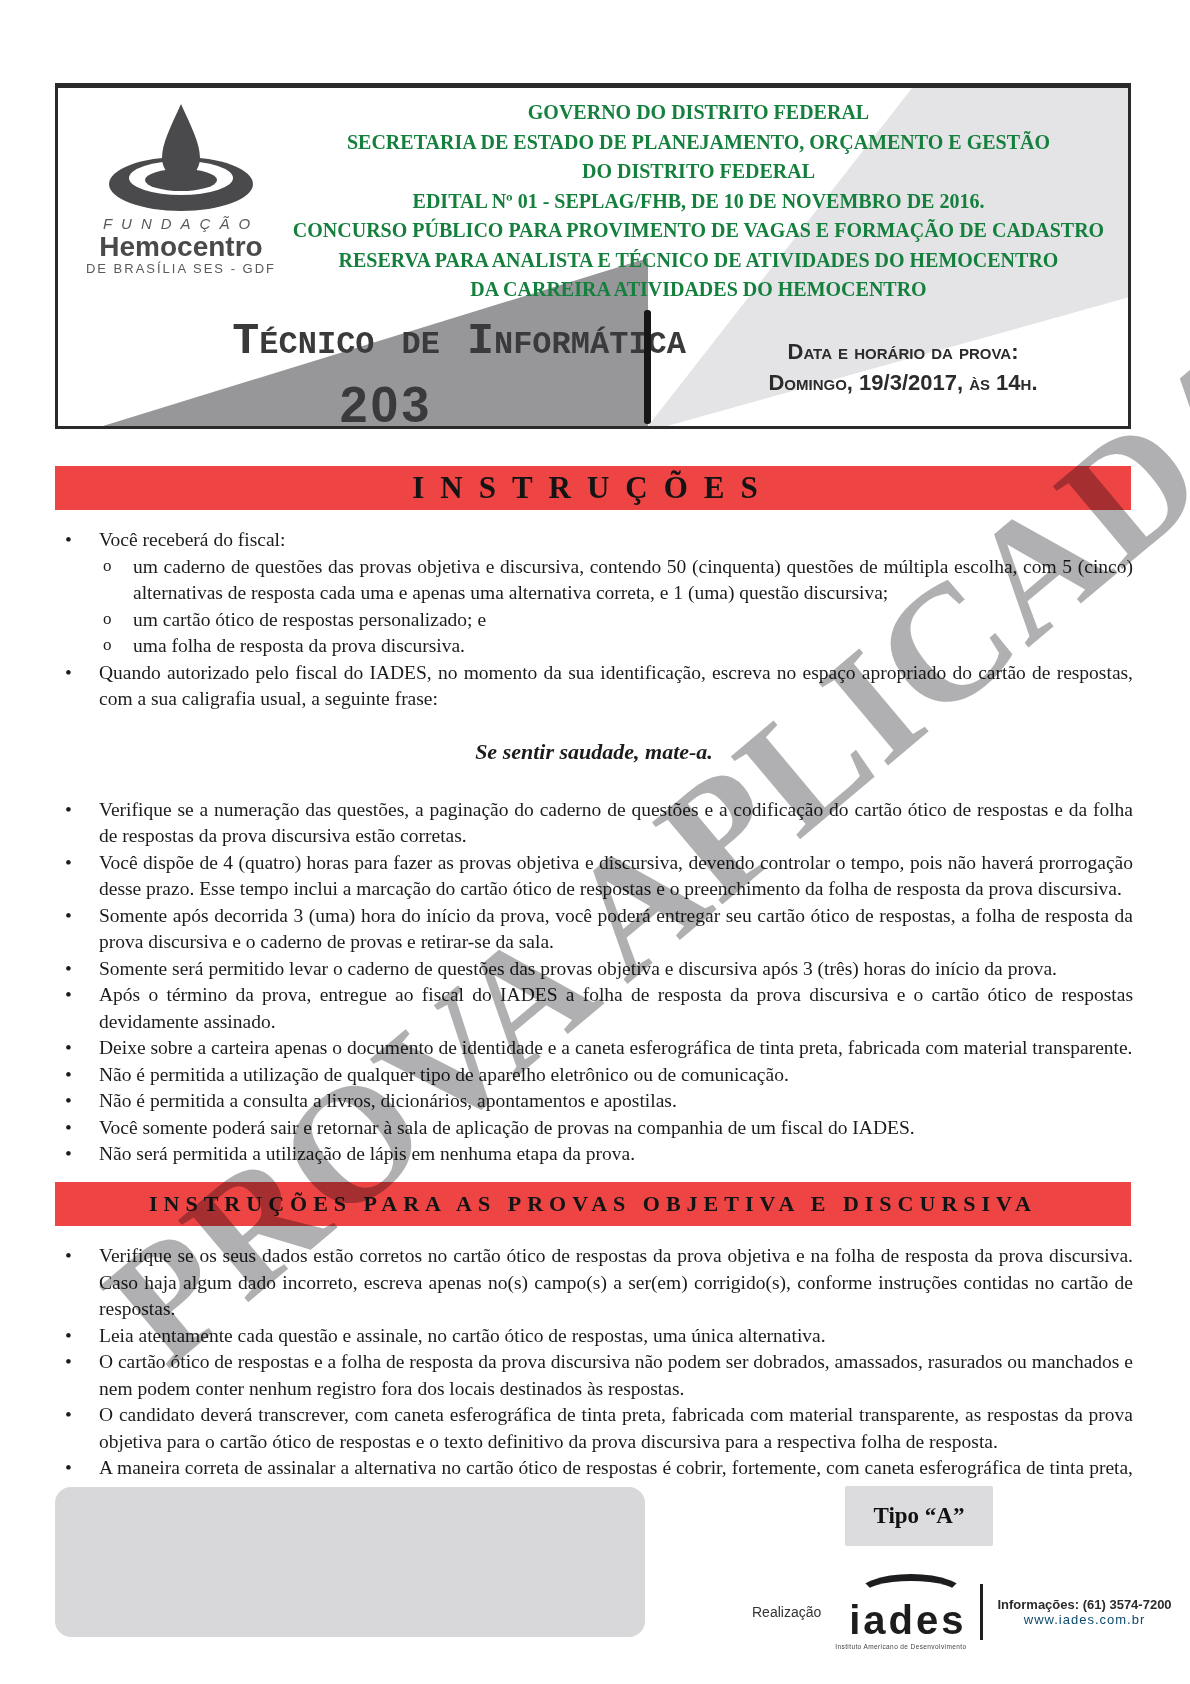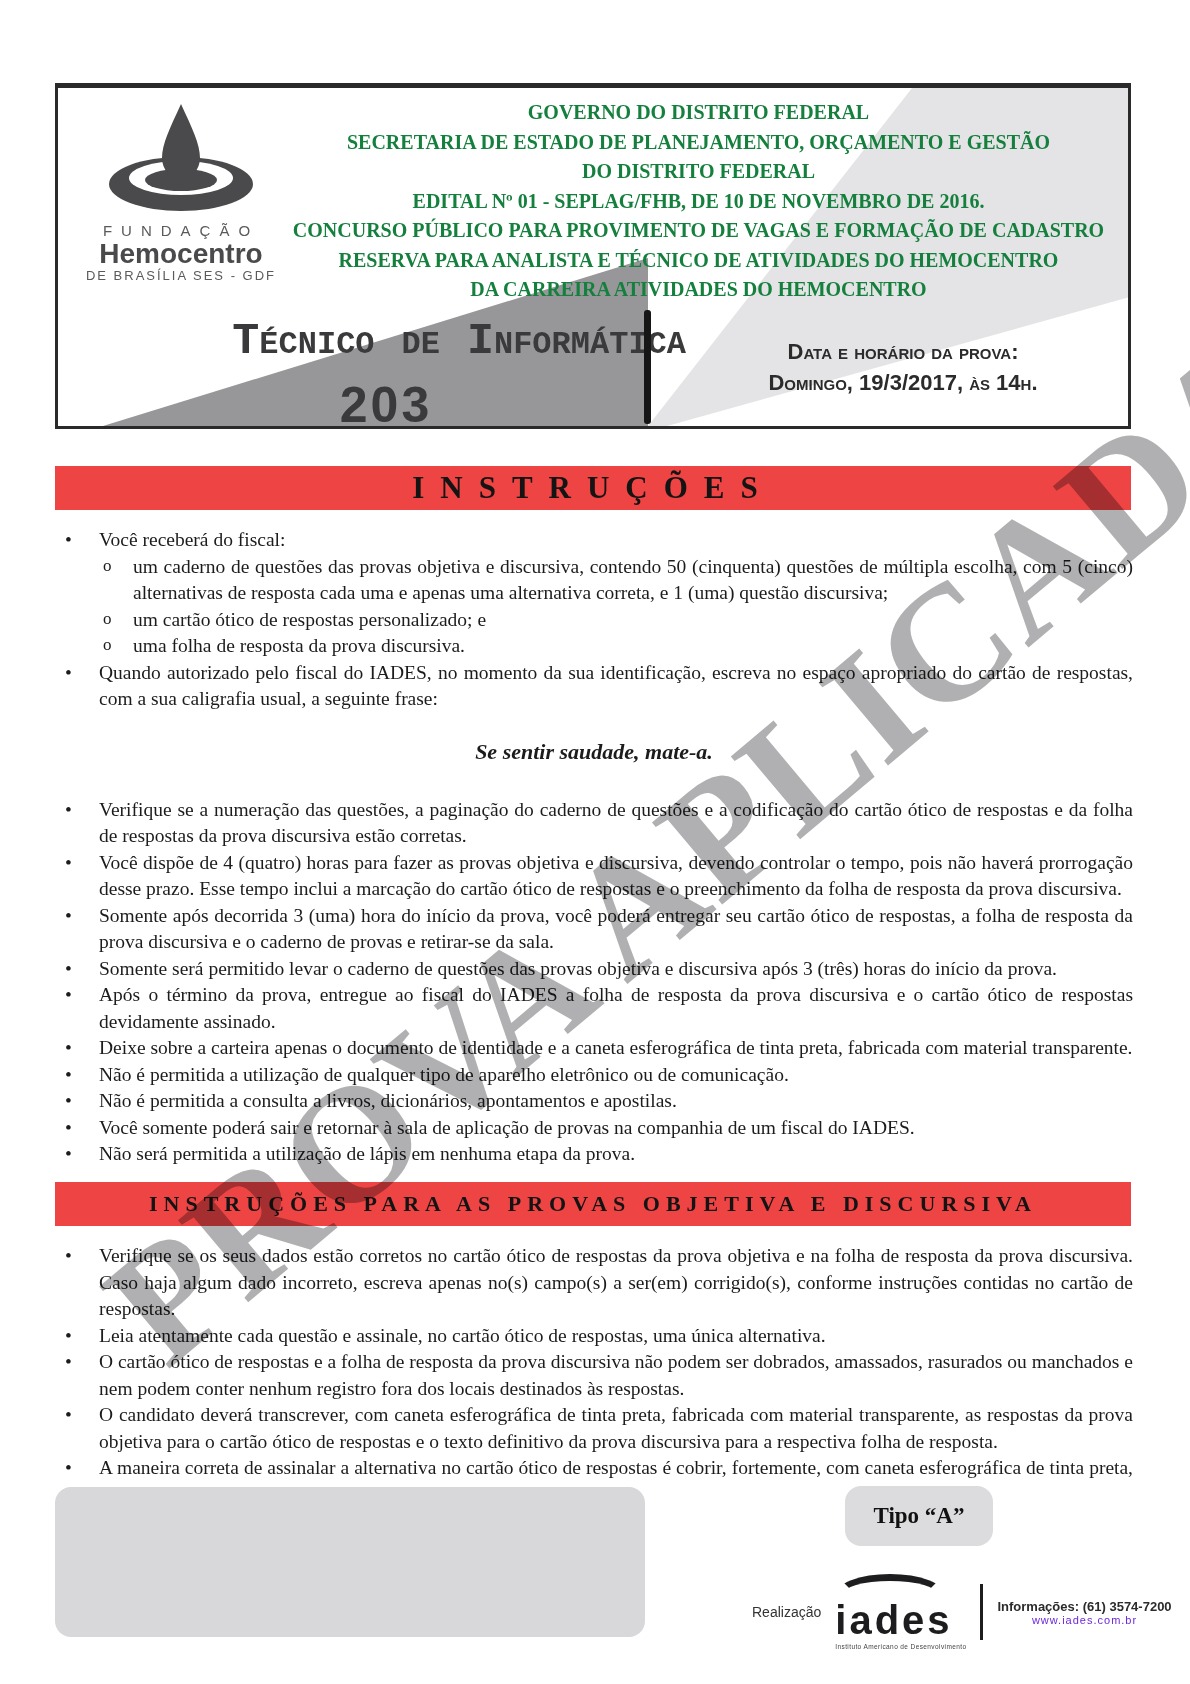--- a/index.html
+++ b/index.html
@@ -10,21 +10,21 @@
   .header-box{position:absolute;left:55px;top:83px;width:1070px;height:338px;
               border:3px solid #2a2a2a;border-top-width:5px;background:#fff;}
   .hb-light{position:absolute;right:0;top:0;width:480px;height:100%;background:#e4e4e6;
             clip-path:polygon(55% 0,100% 0,100% 62%,4% 100%,0 100%);z-index:0;}
   .hb-dark{position:absolute;left:45px;bottom:0;width:545px;height:168px;background:#97979a;
            clip-path:polygon(0 100%,100% 0,100% 100%);z-index:1;}
 
   .logo{position:absolute;left:14px;top:14px;width:218px;text-align:center;z-index:2;
         font-family:"Liberation Sans",sans-serif;}
   .logo svg{display:block;margin:0 auto;}
-  .logo-fundacao{font-size:15px;color:#5a5a5c;letter-spacing:9px;margin-top:8px;}
+  .logo-fundacao{font-size:15px;color:#5a5a5c;letter-spacing:9px;margin-top:1px;font-style:italic;}
   .logo-name{font-size:28px;font-weight:bold;color:#4a4a4c;line-height:1.05;}
   .logo-sub{font-size:13px;color:#5a5a5c;letter-spacing:2px;}
 
   .header-lines{position:absolute;left:218px;top:10px;width:845px;text-align:center;z-index:2;
                 font-weight:bold;font-size:20px;line-height:29.5px;color:#15803d;}
   .header-lines div{white-space:nowrap;}
 
   .job-title{position:absolute;left:28px;top:228px;width:600px;text-align:right;z-index:2;
              font-family:Liberation Mono, monospace;font-variant:small-caps;font-weight:bold;
              font-size:45px;color:#3a3a3c;}
@@ -62,34 +62,34 @@
   .item .txt{flex:1;}
   .item.phrase{display:block;text-align:center;font-weight:bold;font-style:italic;
                font-size:22px;margin:24px 0 30px;}
   .oval{display:inline-block;width:26px;height:30px;background:#0b0b0b;border-radius:50%;
         margin-left:16px;vertical-align:-8px;}
 
   
   .blank-box{position:absolute;left:55px;top:1487px;width:590px;height:150px;background:#d8d8da;
              border-radius:16px;z-index:2;}
   .tipo-box{position:absolute;left:845px;top:1486px;width:148px;height:60px;background:#dcdcde;
-            border-radius:16px;display:flex;align-items:center;justify-content:center;
+            border-radius:2px;display:flex;align-items:center;justify-content:center;
             font-weight:bold;font-size:23px;z-index:2;color:#111;}
   .footer-brand{position:absolute;left:752px;top:1574px;display:flex;align-items:center;gap:14px;
                 z-index:2;font-family:"Liberation Sans",sans-serif;}
   .realizacao{font-size:14px;color:#333;}
-  .iades{display:flex;flex-direction:column;align-items:flex-start;}
+  .iades{display:flex;flex-direction:column;align-items:flex-end;}
   .iades .arc{width:96px;height:28px;border:7px solid transparent;border-top-color:#1d1d1f;
               border-radius:50%;margin-bottom:-16px;}
   .iades .word{font-size:40px;font-weight:bold;color:#1d1d1f;letter-spacing:3px;line-height:1;}
   .iades .tiny{font-size:6.5px;color:#444;letter-spacing:.4px;margin-top:3px;}
   .vline{width:3px;height:56px;background:#1d1d1f;}
   .contact{text-align:center;}
   .contact .phone{font-size:13px;font-weight:bold;color:#2b2b2b;}
-  .contact .site{font-size:11px;color:#6d28d9;letter-spacing:1px;}
+  .contact .site{font-size:13px;color:#0c4a6e;letter-spacing:1px;}
 </style>
 </head>
 <body>
 
 <div class="page">
 
   <div class="header-box">
     <div class="hb-light"></div>
     <div class="hb-dark"></div>
 

